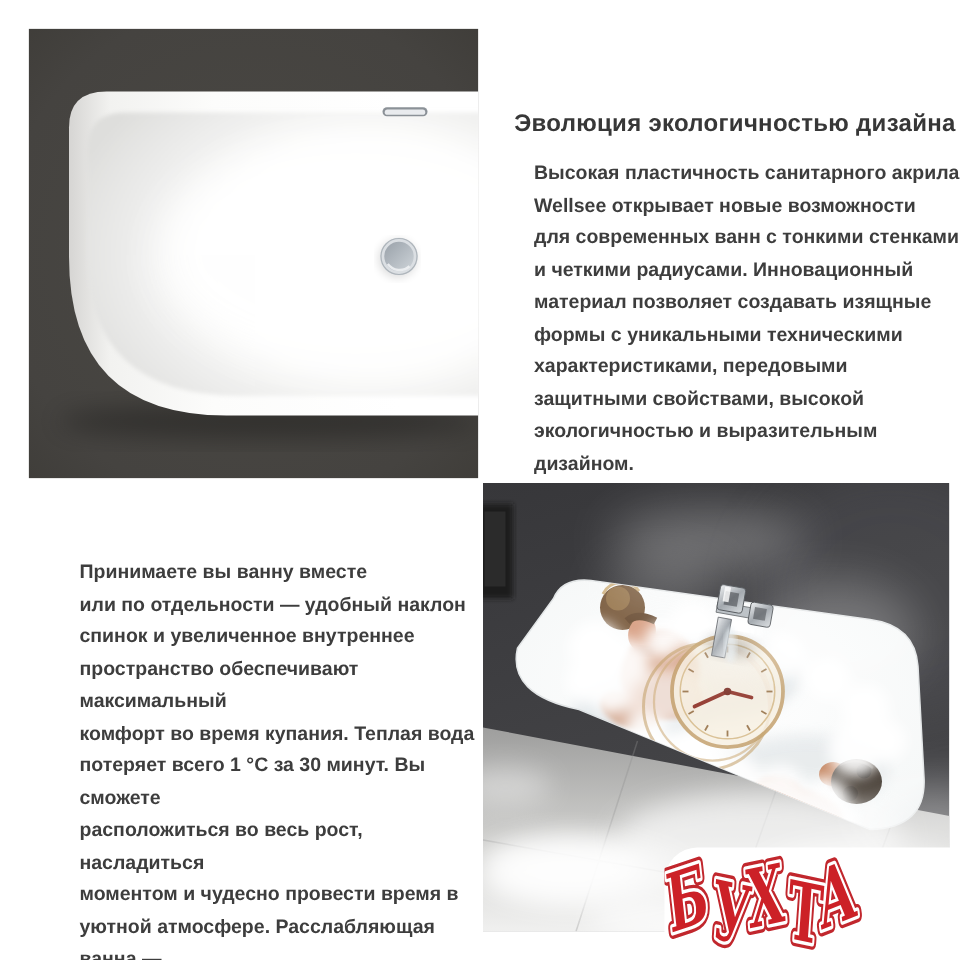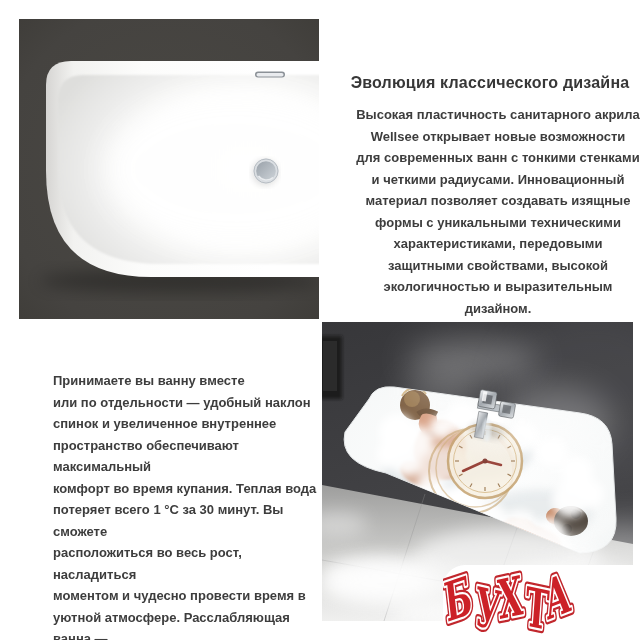--- a/index.html
+++ b/index.html
@@ -13,21 +13,21 @@
   .tb{position:absolute;color:#3d3d3d;}
   .tb h2{
     margin:0 0 12px 0;font-size:16px;font-weight:700;letter-spacing:.2px;
     text-align:center;color:#373737;
   }
   .tb p{
     margin:0;font-size:13px;font-weight:600;line-height:21.5px;
     letter-spacing:0;white-space:pre-line;color:#3d3d3d;
   }
   .tb-design{left:340px;top:74px;width:300px;}
-  .tb-design p{margin-left:16px;text-align:center;}
+  .tb-design p{margin-left:16px;}
   .tb-relax{left:40px;top:370px;width:285px;}
   .tb-relax p{margin-left:13px;}
   .brand{
     position:absolute;left:443px;top:565px;width:197px;height:75px;
     background:#ffffff;border-top-left-radius:22px;
   }
   .brand svg{display:block;}
   .brand text{
     font-family:"DejaVu Serif","Liberation Serif",serif;
     font-weight:bold;font-size:54px;
@@ -91,21 +91,21 @@
         <circle cx="246" cy="153.5" r="13" fill="#000000" opacity="0.12" filter="url(#b3)"></circle>
         <circle cx="247" cy="152" r="12.5" fill="#dbdfe3"></circle>
         <circle cx="247" cy="152" r="12" fill="none" stroke="#aeb5bb" stroke-width="0.8"></circle>
         <circle cx="247" cy="152" r="9.8" fill="url(#drainFill)"></circle>
         <path d="M239.5,157 A9.8,9.8 0 0 0 254,158.5" stroke="#eef1f3" stroke-width="1.6" fill="none" opacity="0.9"></path>
       </g>
     </svg>
   </div>
 
   <section class="tb tb-design">
-    <h2>Эволюция классического дизайна</h2>
+    <h2>Эволюция экологичностью дизайна</h2>
     <p>Высокая пластичность санитарного акрила
 Wellsee открывает новые возможности
 для современных ванн с тонкими стенками
 и четкими радиусами. Инновационный
 материал позволяет создавать изящные
 формы с уникальными техническими
 характеристиками, передовыми
 защитными свойствами, высокой
 экологичностью и выразительным
 дизайном.</p>

